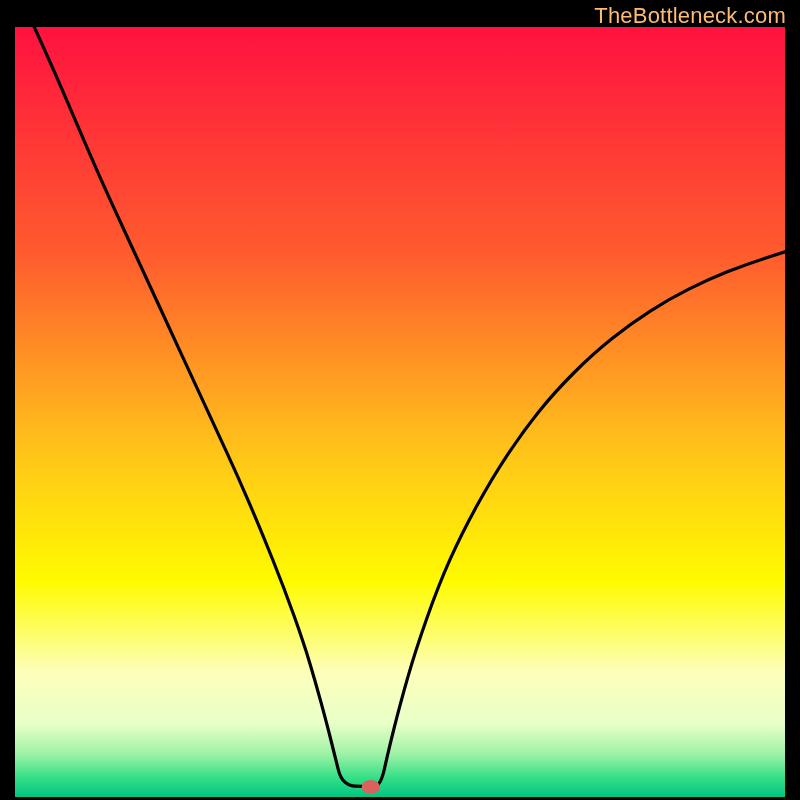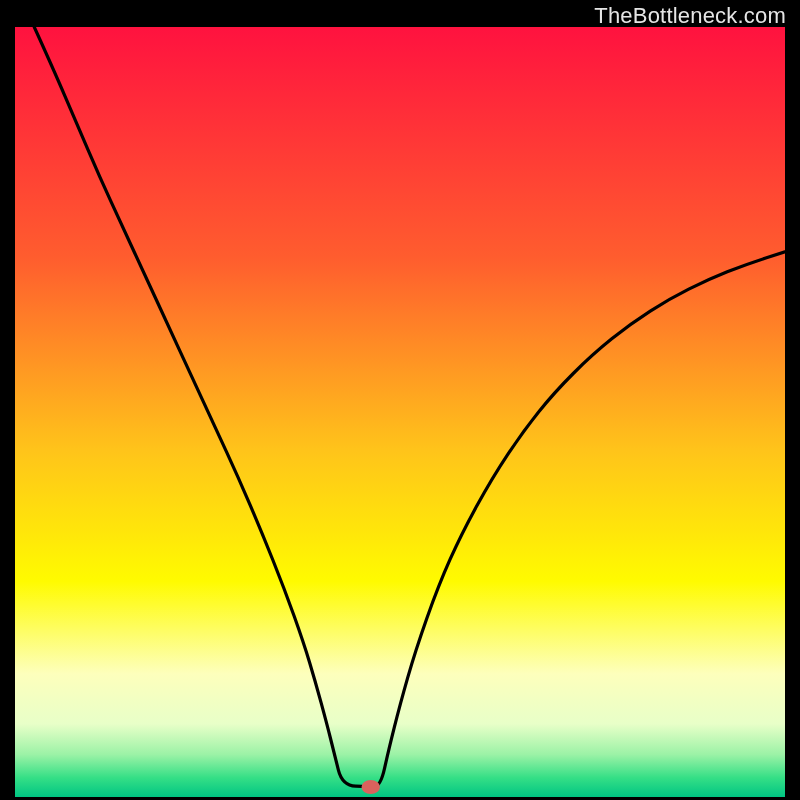--- a/index.html
+++ b/index.html
@@ -23,21 +23,21 @@
     position: absolute;
     left: 0;
     top: 0;
     width: 770px;
     height: 770px;
   }
   .watermark {
     position: absolute;
     top: 3px;
     right: 14px;
-    color: #e5e5e5;
+    color: #fdba74;
     font-size: 22px;
     font-weight: 500;
     letter-spacing: 0.2px;
   }
 </style>
 </head>
 <body>
 
 <div class="frame">
   <svg class="plot" viewBox="0 0 770 770" preserveAspectRatio="none">

